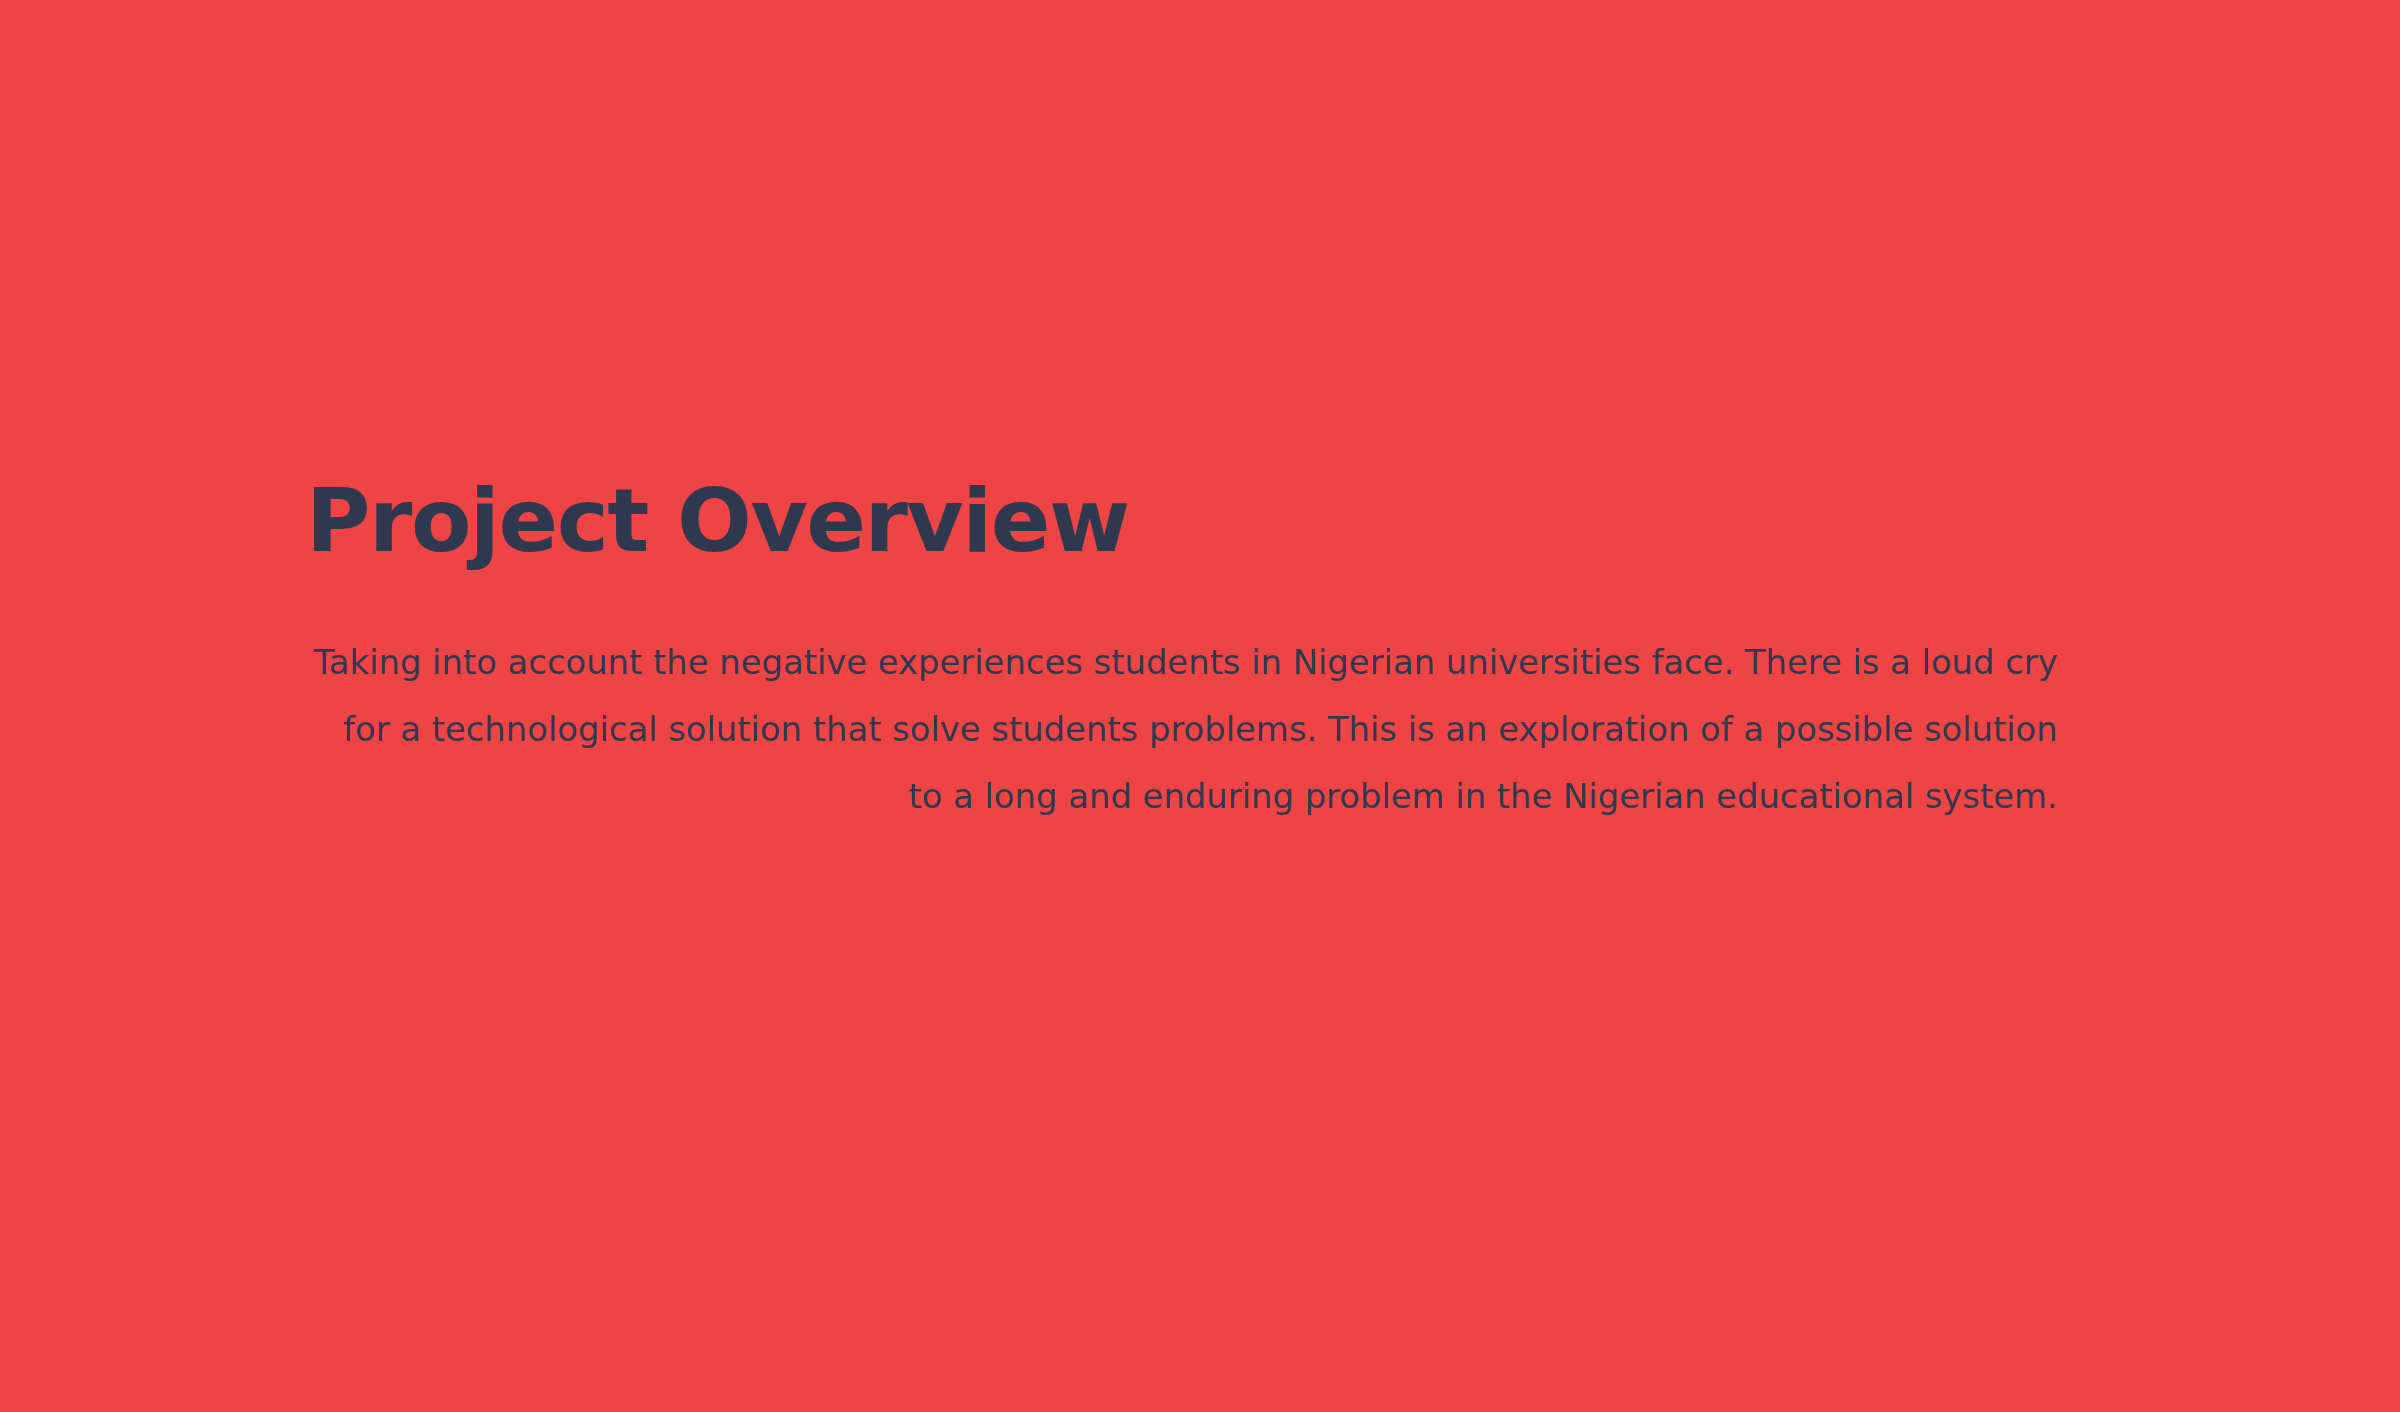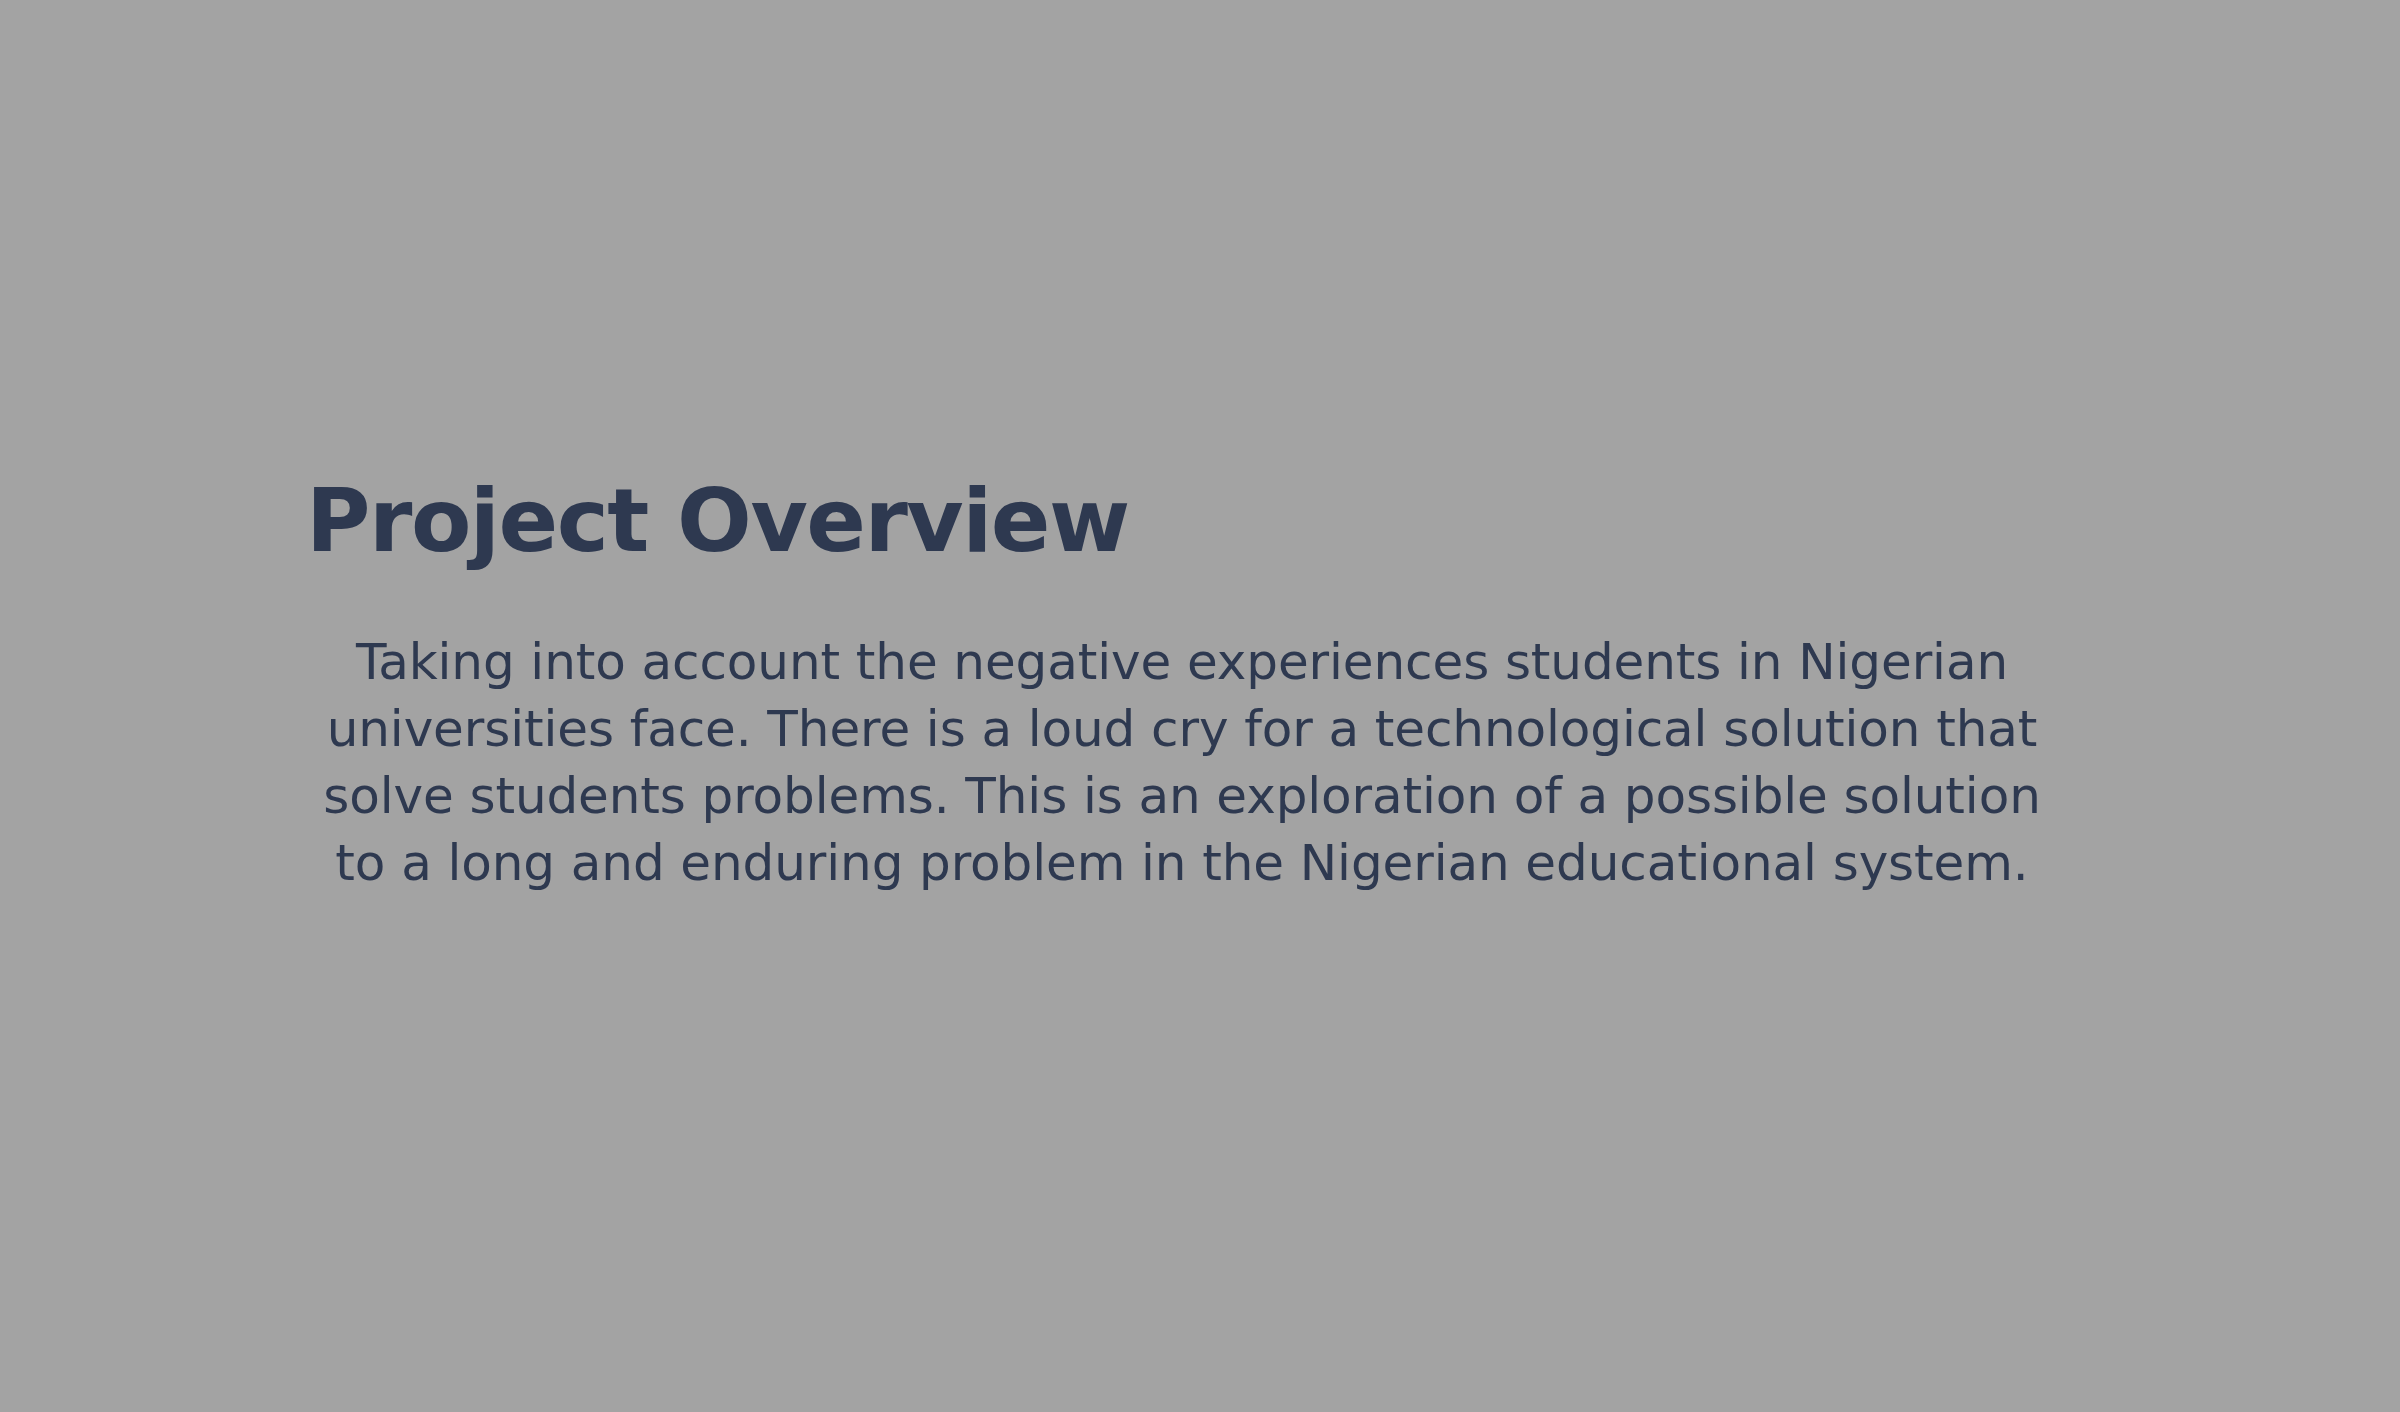--- a/index.html
+++ b/index.html
@@ -43,32 +43,32 @@
     color: #2e3950;
     white-space: nowrap;
   }
 
   .section-body {
     margin: 0;
     padding: 0;
     margin-top: 58px;
     width: 1752px;
     font-family: "DejaVu Sans", "Liberation Sans", sans-serif;
-    font-size: 50px;
+    font-size: 34px;
     font-weight: 400;
     line-height: 67px;
     letter-spacing: -0.1px;
     color: #2e3950;
-    text-align: center;
+    text-align: right;
   }
 </style>
 </head>
 <body style="background: rgb(242, 243, 243);">
 
-<div class="page" style="background: #a3a3a3;">
+<div class="page" style="background: #ef4444;">
 
   <section class="section">
 
     <h1 class="section-title" style="color: rgb(46, 57, 80);">Project Overview</h1>
 
     <p class="section-body" style="color: rgb(46, 57, 80);">Taking into account the negative experiences students in Nigerian universities face. There is a loud cry for a technological solution that solve students problems. This is an exploration of a possible solution to a long and enduring problem in the Nigerian educational system.</p>
 
   </section>
 
 </div>

